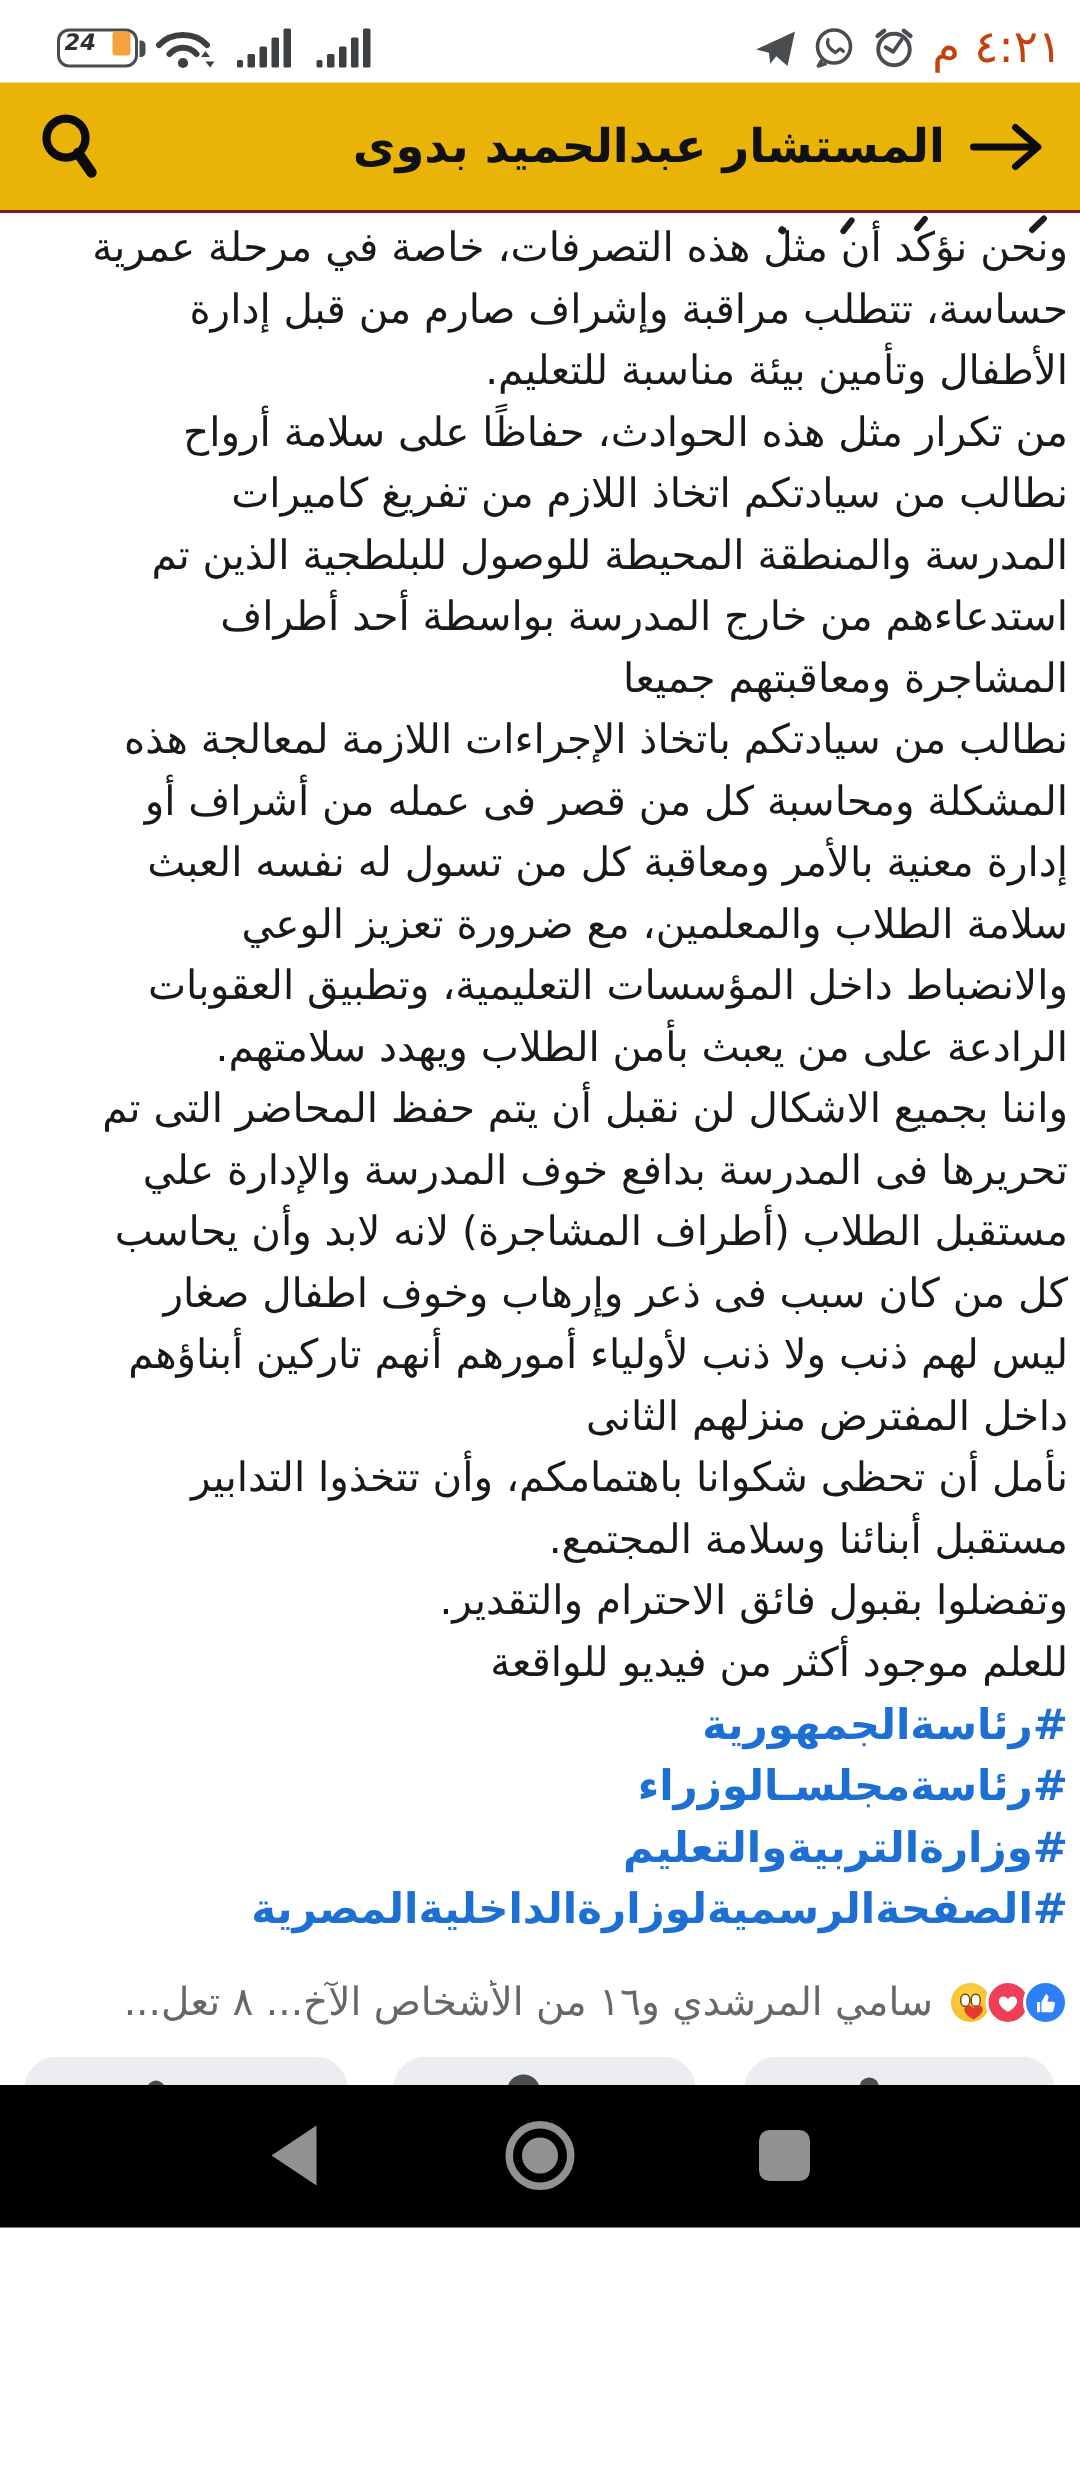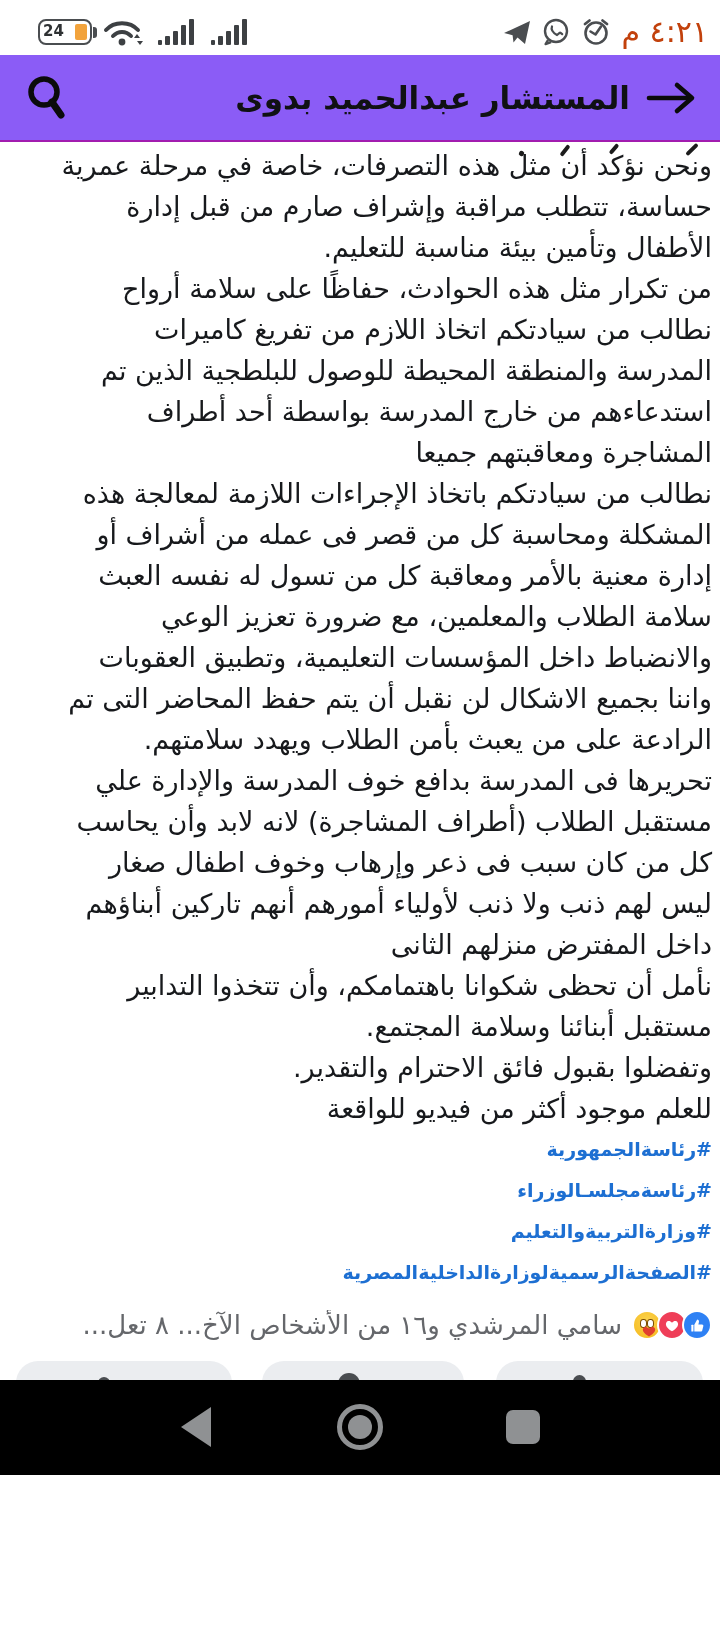--- a/index.html
+++ b/index.html
@@ -4,42 +4,42 @@
 <style>
   * { margin:0; padding:0; box-sizing:border-box; }
   html,body { width:720px; height:1650px; background:#fff; overflow:hidden;
               font-family:"DejaVu Sans", sans-serif; }
 
   
   .status-bar { height:55px; display:flex; justify-content:space-between; align-items:center;
                 padding:8px 10px 0 38px; color:#3d4043; }
   .sb-left, .sb-right { display:flex; align-items:center; gap:9px; }
   .battery { position:relative; width:54px; height:26px; border:2.5px solid #4a4d50;
-             border-radius:8px; display:flex; align-items:center; padding:0 3px; }
+             border-radius:8px; display:flex; padding:0 3px;font-style:italic; }
   .battery::after { content:''; position:absolute; right:-7px; top:6px; width:4px; height:11px;
                     background:#4a4d50; border-radius:0 3px 3px 0; }
   .batt-num { font-size:15px; font-weight:bold; color:#2e3133; line-height:1; }
   .batt-fill { margin-left:auto; width:12px; height:16px; background:#f2a33c; border-radius:2px; }
   .sb-time { font-size:30px; color:#c2410c; direction:rtl; margin-right:2px; }
 
   
-  .header { height:85px; display:flex; align-items:center; padding:0 20px 0 25px; background:#8b5cf6; }
+  .header { height:85px; display:flex; align-items:center; padding:0 20px 0 25px; background:#eab308; }
   .title { margin-left:auto; font-weight:bold; font-size:31px; color:#101113; direction:rtl; }
   .back-arrow { margin:0 2px 0 16px; display:flex; }
 
   
-  .post-area { position:relative; border-top:2px solid #a21caf; }
+  .post-area { position:relative; border-top:2px solid #7f1d1d; }
   .remnant { position:absolute; background:#1c1c1c; border-radius:2px; }
   .post-body { direction:rtl; padding:3px 8px 0 4px; }
   .post-line { font-size:27px; line-height:41px; white-space:nowrap; text-align:right;
                color:#17191c; }
-  .post-line.hashtag { color:#1d6fd2; font-weight:bold; font-size:19px; }
-
-  
-  .reactions-row { direction:rtl; display:flex; align-items:center; margin-top:12px;
+  .post-line.hashtag { color:#1d6fd2; font-weight:bold; font-size:28px; }
+
+  
+  .reactions-row { direction:rtl; display:flex; align-items:center; margin-top:22px;
                    height:40px; padding:0 8px 0 10px; }
   .reaction-icons { display:flex; direction:ltr; align-items:center; }
   .reaction { width:30px; height:30px; border-radius:50%; border:2px solid #fff;
               display:flex; align-items:center; justify-content:center; position:relative; }
   .reaction + .reaction { margin-left:-5px; }
   .r-care { background:radial-gradient(circle at 50% 35%, #fbd34d, #f5b81c); z-index:1; }
   .r-love { background:#ef3e58; z-index:2; }
   .r-like { background:#2e81f4; z-index:3; }
   .care-eye { position:absolute; top:7px; width:7px; height:9px; background:#fff;
               border-radius:45%; border:1px solid #7a4b00; }
@@ -156,22 +156,22 @@
       <div class="post-line">من تكرار مثل هذه الحوادث، حفاظًا على سلامة أرواح</div>
       <div class="post-line">نطالب من سيادتكم اتخاذ اللازم من تفريغ كاميرات</div>
       <div class="post-line">المدرسة والمنطقة المحيطة للوصول للبلطجية الذين تم</div>
       <div class="post-line">استدعاءهم من خارج المدرسة بواسطة أحد أطراف</div>
       <div class="post-line">المشاجرة ومعاقبتهم جميعا</div>
       <div class="post-line">نطالب من سيادتكم باتخاذ الإجراءات اللازمة لمعالجة هذه</div>
       <div class="post-line">المشكلة ومحاسبة كل من قصر فى عمله من أشراف أو</div>
       <div class="post-line">إدارة معنية بالأمر ومعاقبة كل من تسول له نفسه العبث</div>
       <div class="post-line">سلامة الطلاب والمعلمين، مع ضرورة تعزيز الوعي</div>
       <div class="post-line">والانضباط داخل المؤسسات التعليمية، وتطبيق العقوبات</div>
+      <div class="post-line">الرادعة على من يعبث بأمن الطلاب ويهدد سلامتهم.</div>
       <div class="post-line">واننا بجميع الاشكال لن نقبل أن يتم حفظ المحاضر التى تم</div>
-      <div class="post-line">الرادعة على من يعبث بأمن الطلاب ويهدد سلامتهم.</div>
       <div class="post-line">تحريرها فى المدرسة بدافع خوف المدرسة والإدارة علي</div>
       <div class="post-line">مستقبل الطلاب (أطراف المشاجرة) لانه لابد وأن يحاسب</div>
       <div class="post-line">كل من كان سبب فى ذعر وإرهاب وخوف اطفال صغار</div>
       <div class="post-line">ليس لهم ذنب ولا ذنب لأولياء أمورهم أنهم تاركين أبناؤهم</div>
       <div class="post-line">داخل المفترض منزلهم الثانى</div>
       <div class="post-line">نأمل أن تحظى شكوانا باهتمامكم، وأن تتخذوا التدابير</div>
       <div class="post-line">مستقبل أبنائنا وسلامة المجتمع.</div>
       <div class="post-line">وتفضلوا بقبول فائق الاحترام والتقدير.</div>
       <div class="post-line">للعلم موجود أكثر من فيديو للواقعة</div>
       <div class="post-line hashtag">#رئاسةالجمهورية</div>

